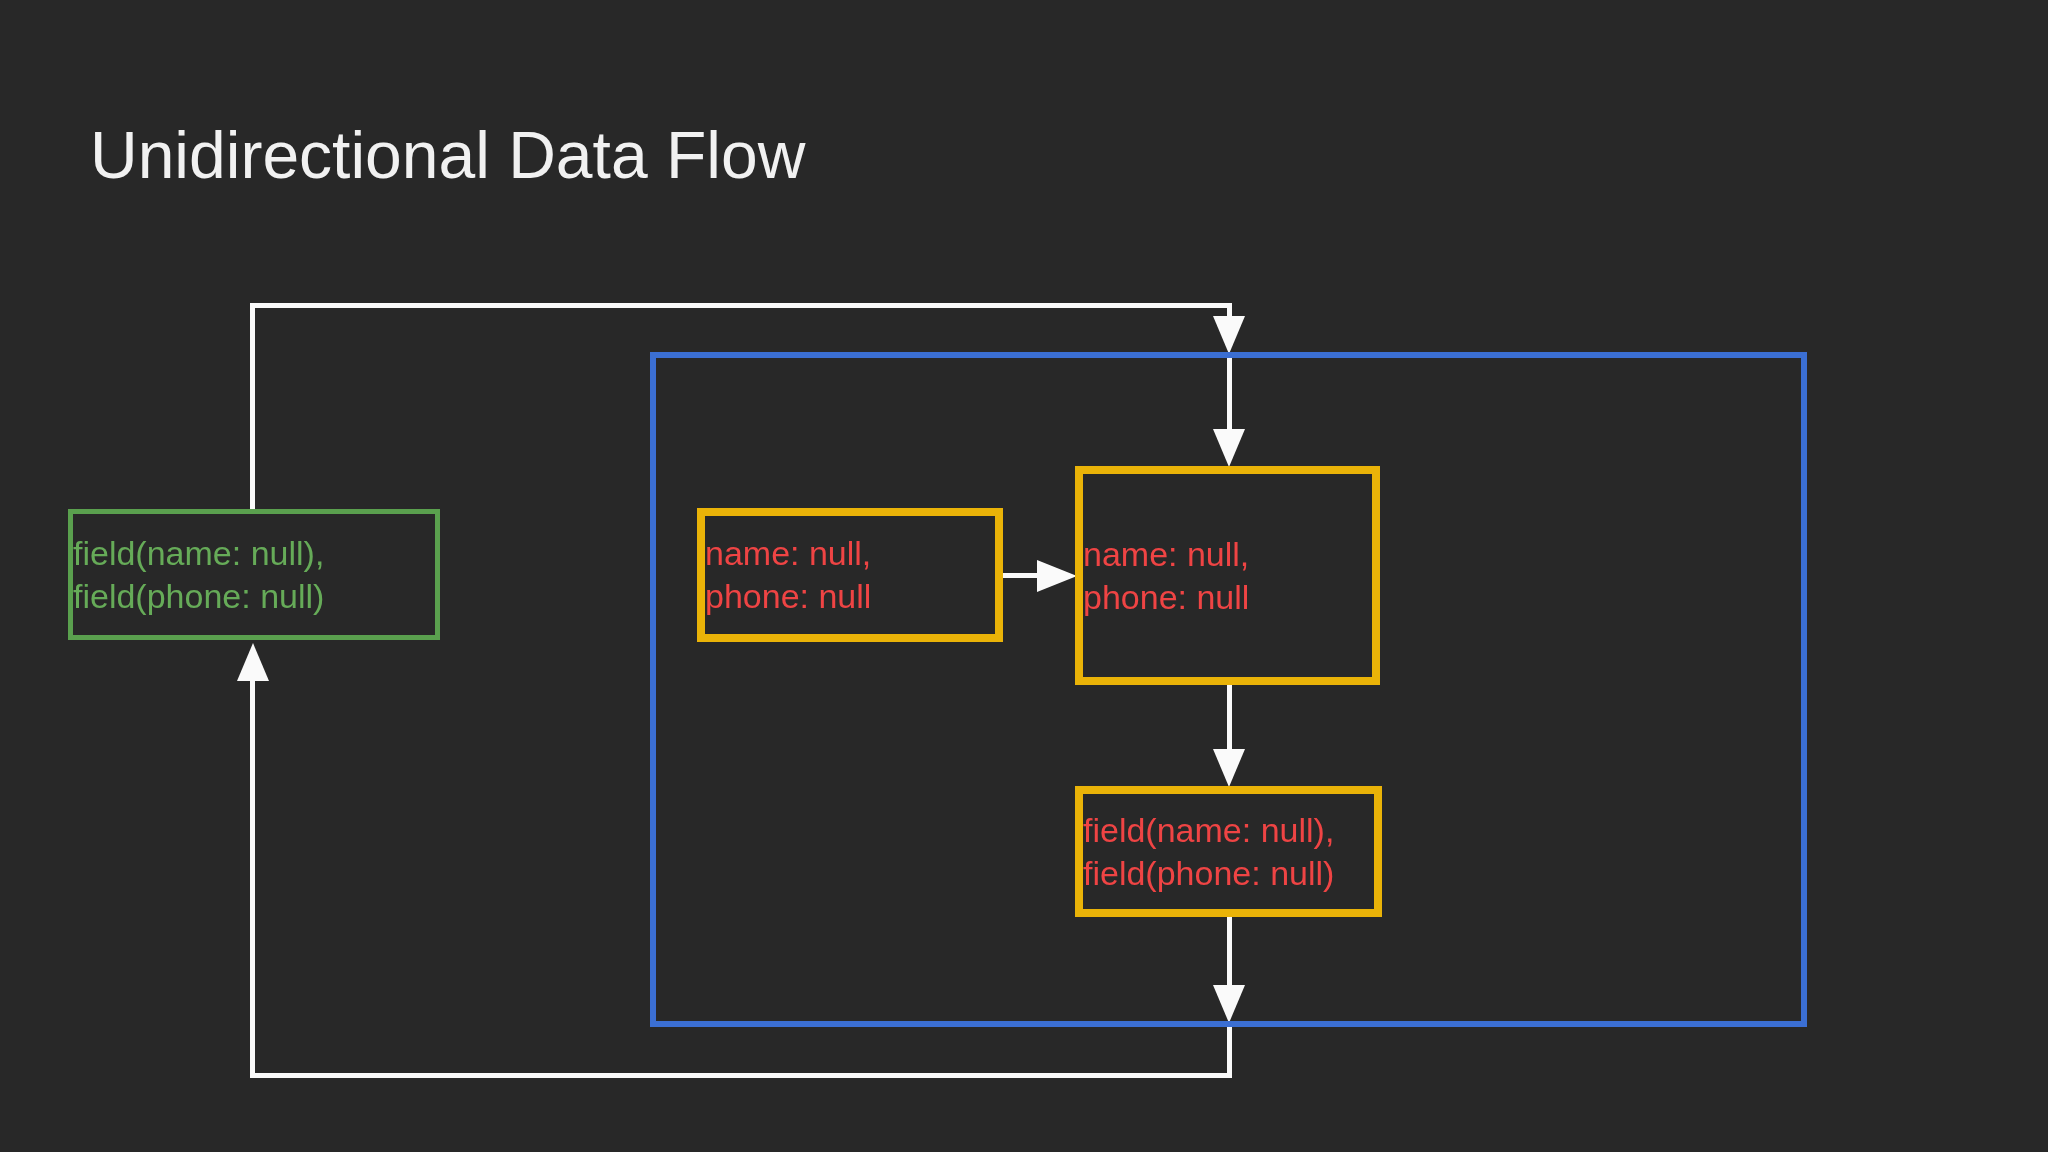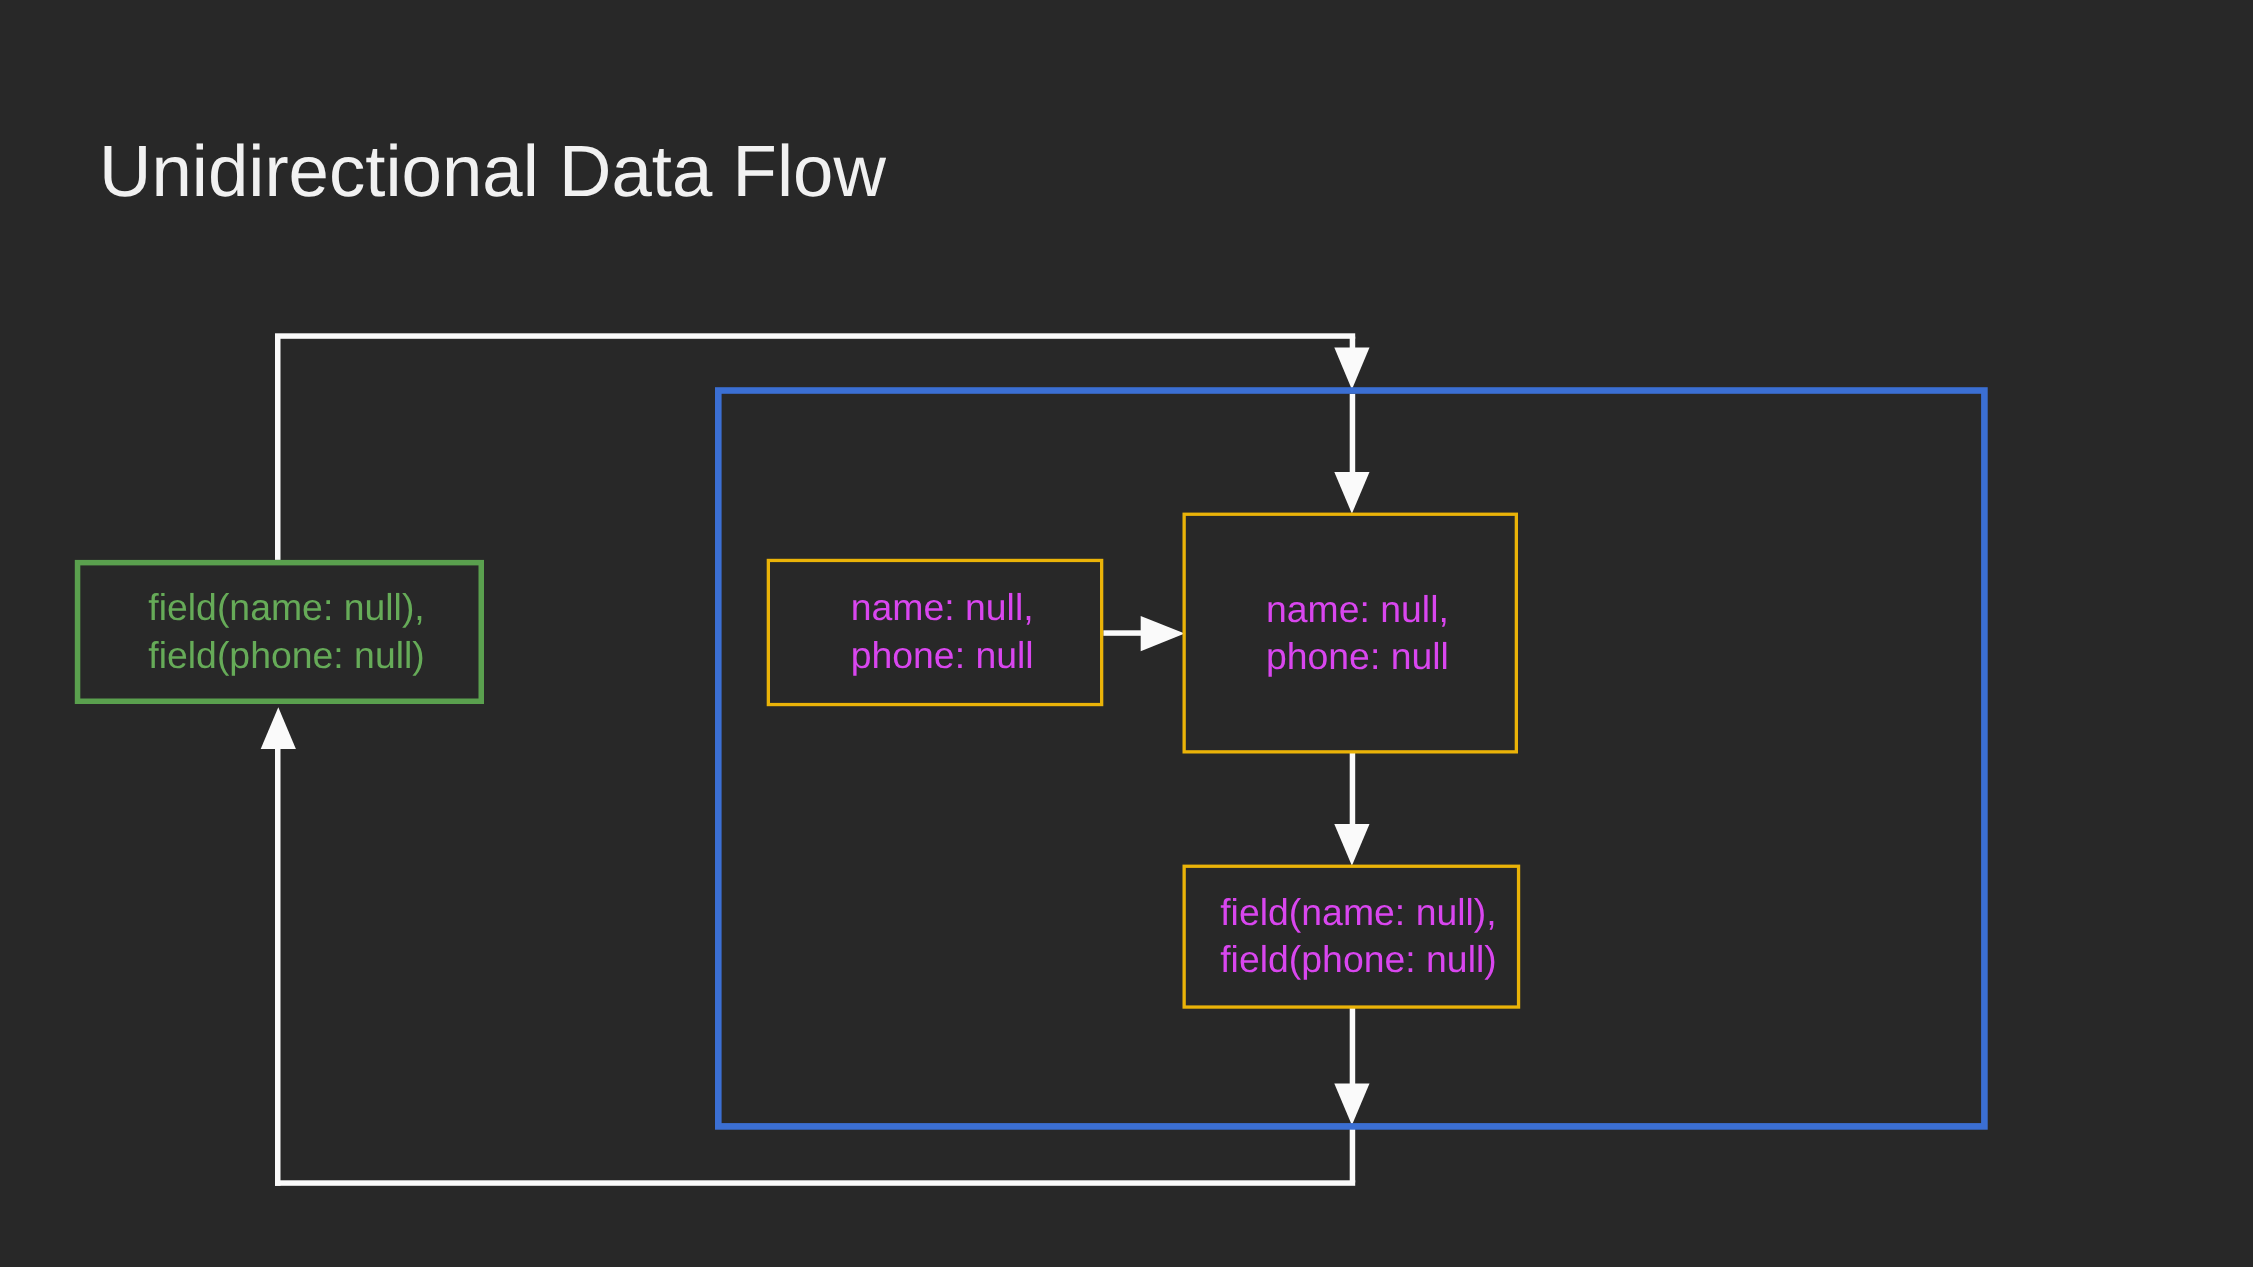--- a/index.html
+++ b/index.html
@@ -51,37 +51,35 @@
     border-top: 16px solid transparent;
     border-bottom: 16px solid transparent;
     border-left: 40px solid #fafafa;
   }
   
   .box {
     position: absolute;
     box-sizing: border-box;
     display: flex;
     align-items: center;
-    justify-content: center;
     background: transparent;
-    padding-left: 13px;
   }
   .box .lines {
     text-align: left;
     font-size: 34px;
     line-height: 43px;
     white-space: nowrap;
   }
   .green-box {
     border: 5px solid #5aa04e;
     color: #66ab58;
   }
   .blue-box {
-    border: 3px solid #eab308;
-    color: #d946ef;
+    border: 8px solid #eab308;
+    color: #ef4444;
   }
   .container-box {
     position: absolute;
     box-sizing: border-box;
     border: 6px solid #3b6fd3;
     background: transparent;
   }
 </style>
 </head>
 <body>

